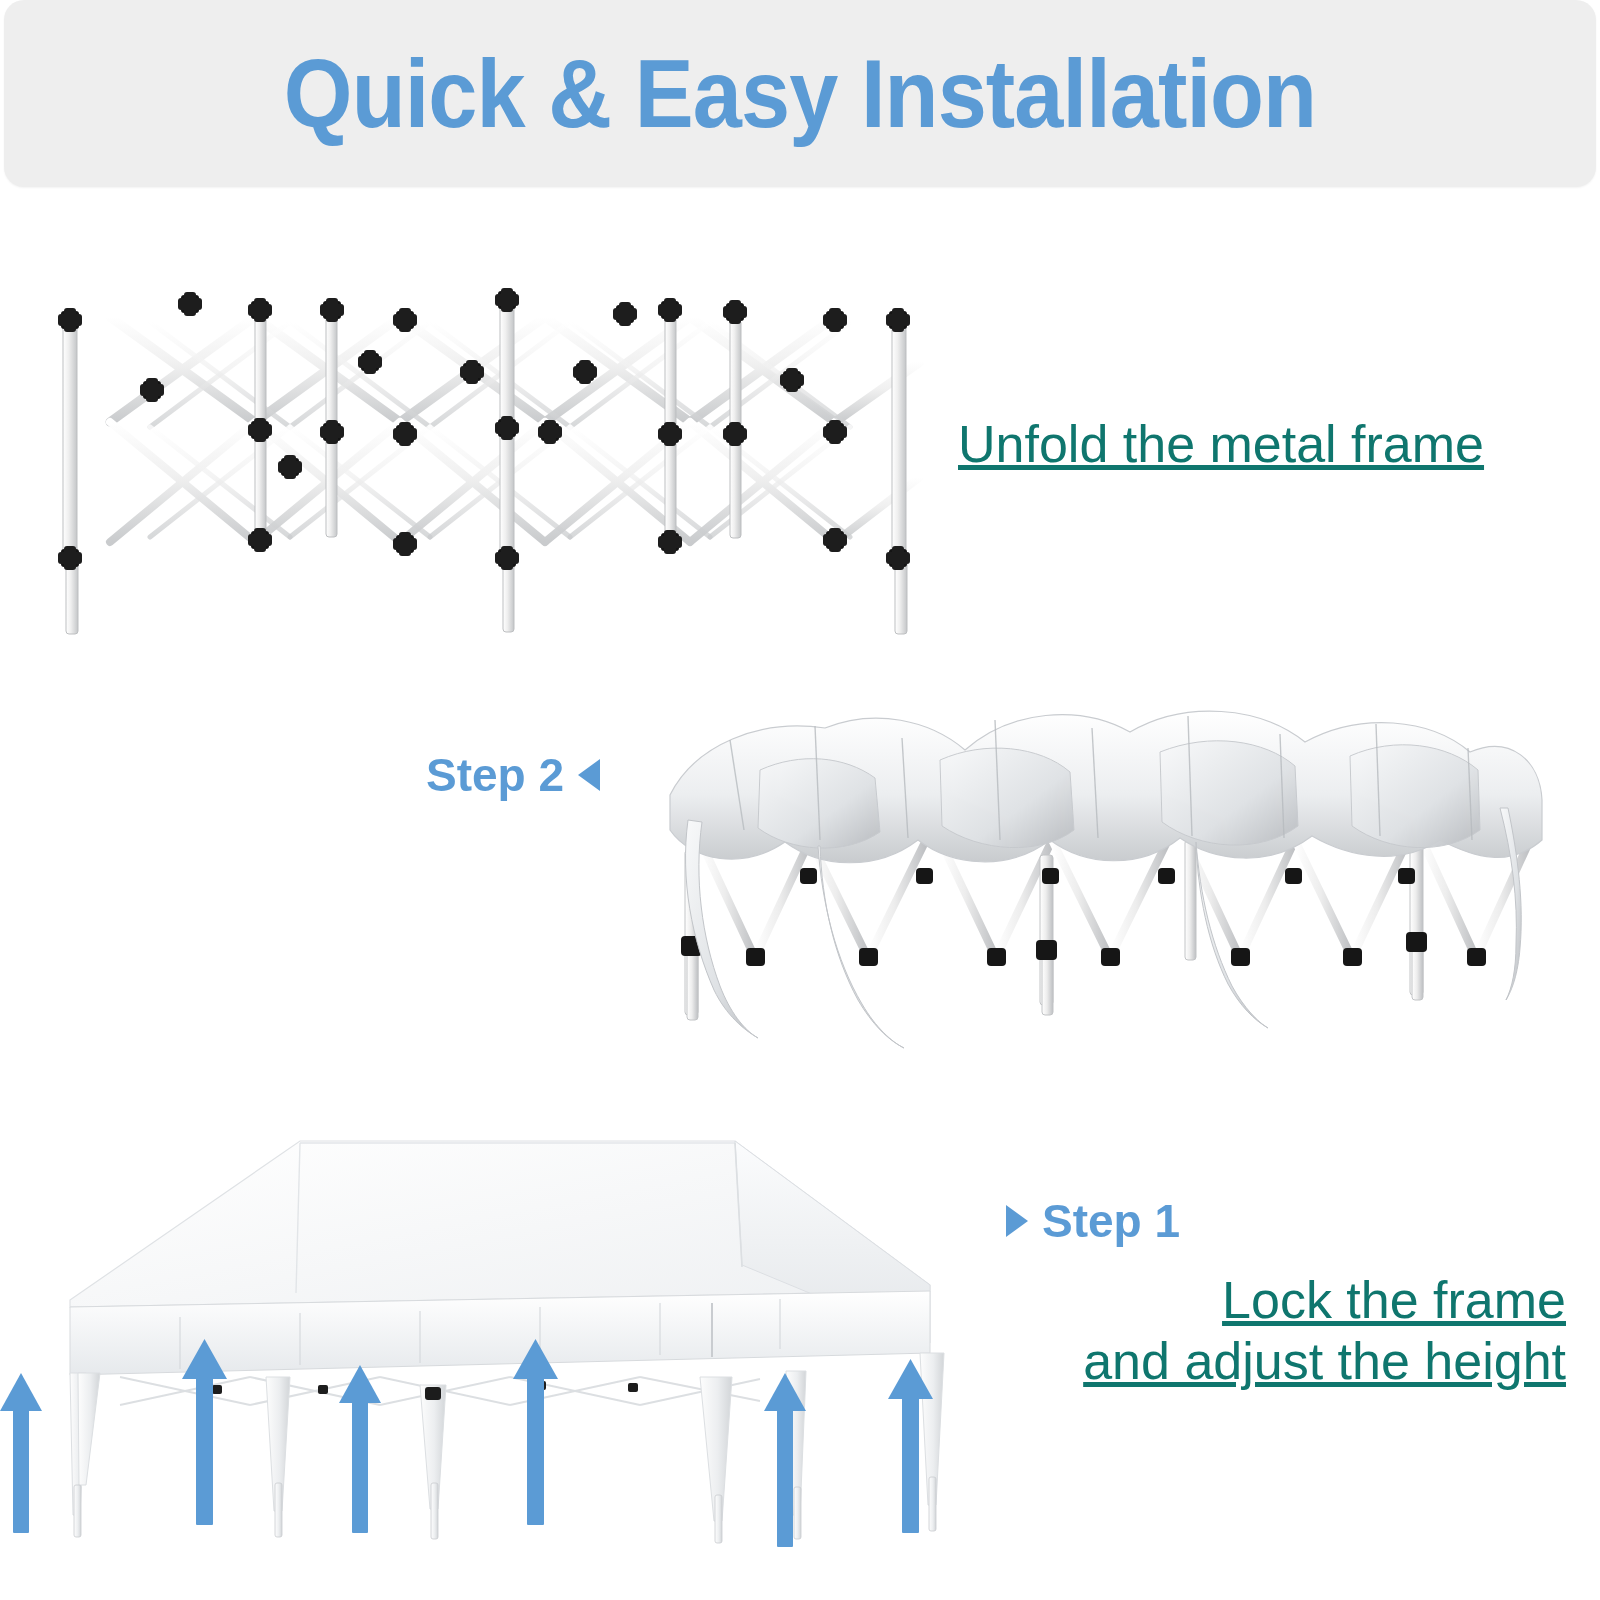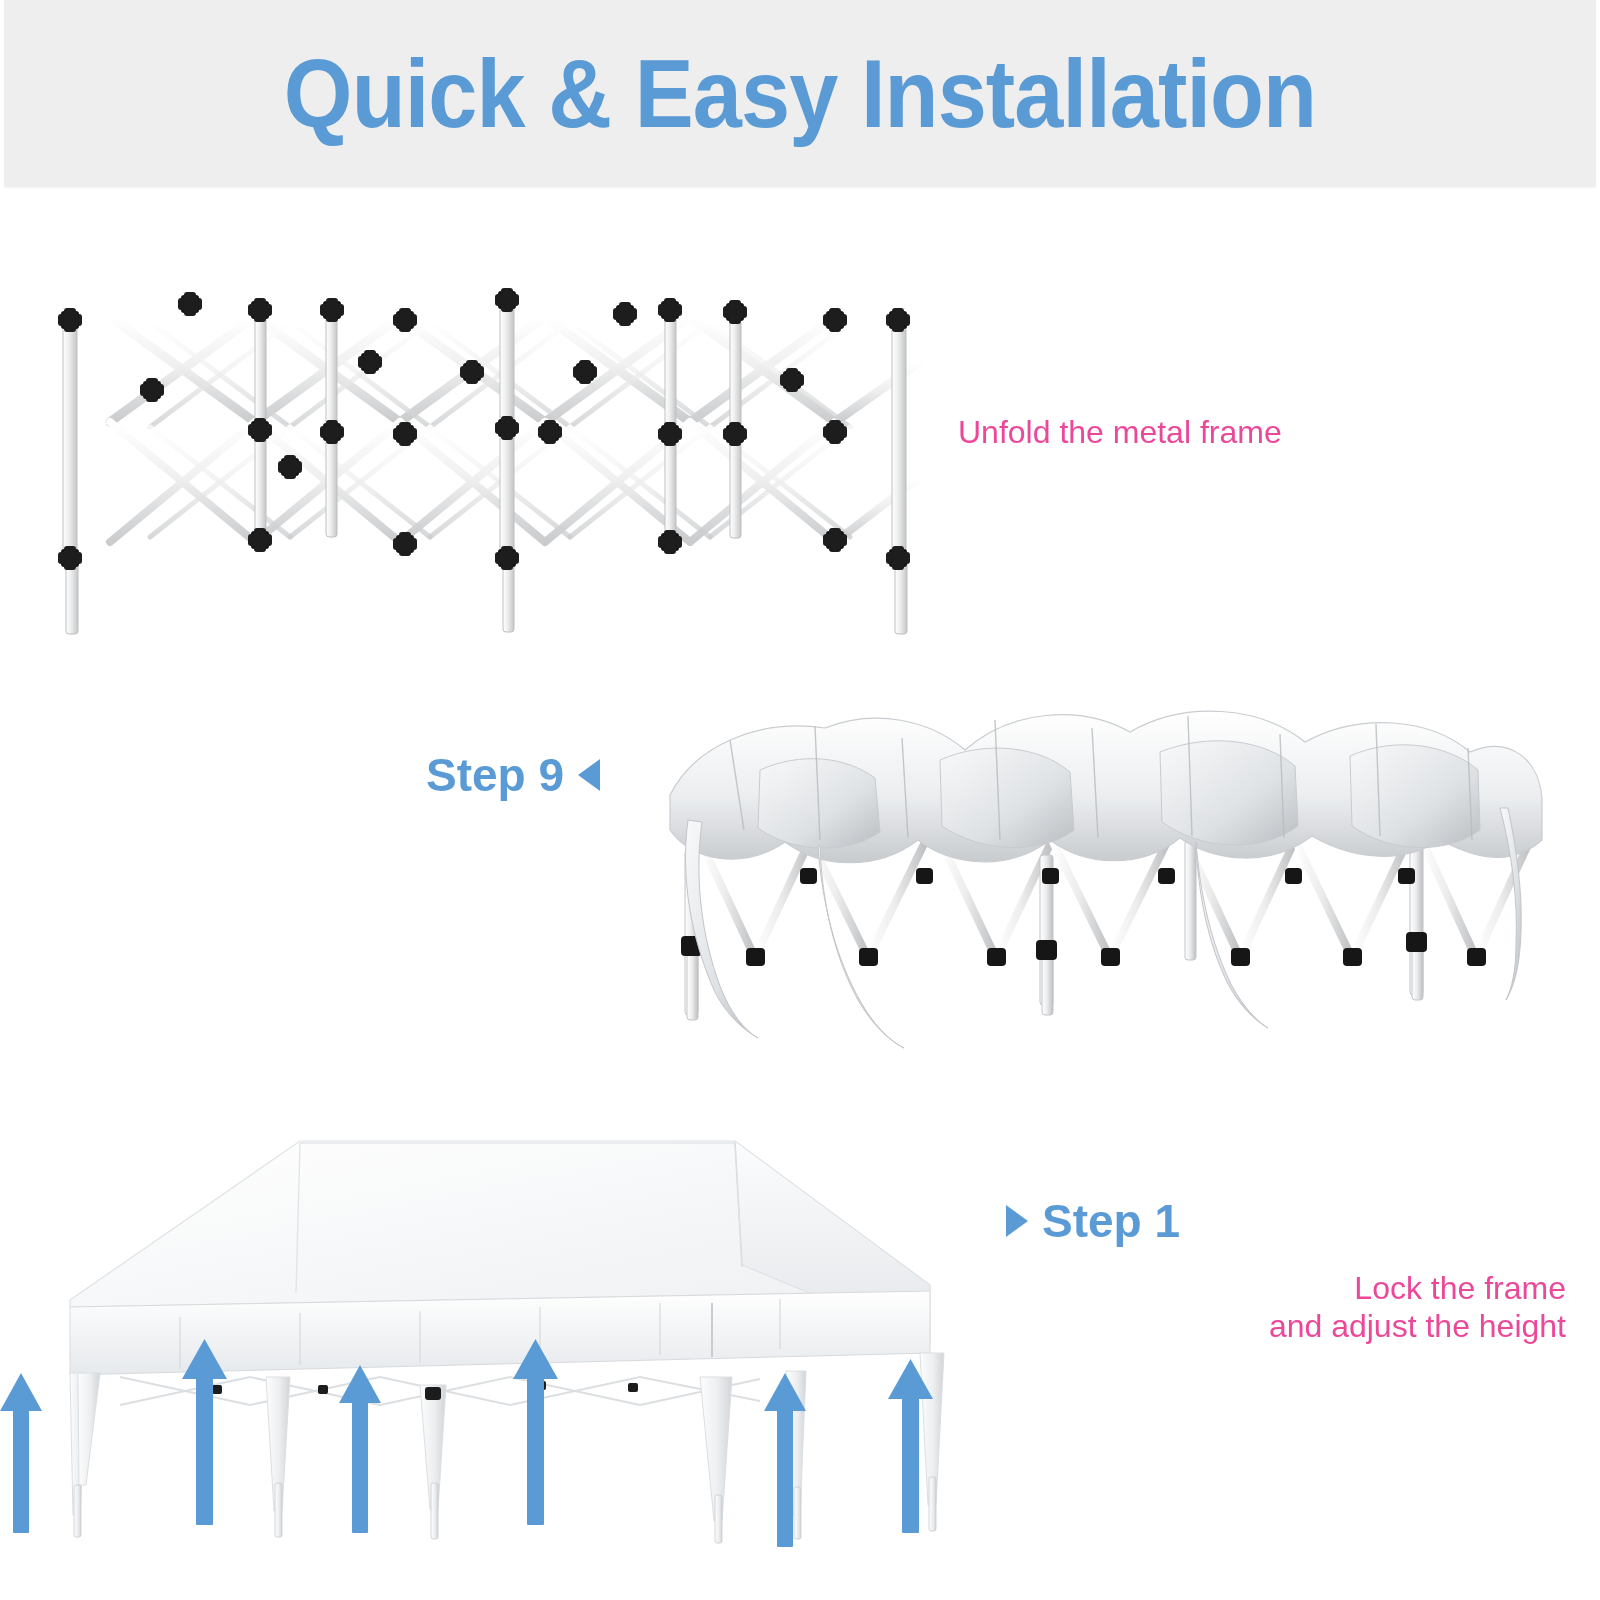--- a/index.html
+++ b/index.html
@@ -16,21 +16,21 @@
   }
 
   
   #header-band {
     position: absolute;
     left: 4px;
     top: 0px;
     width: 1592px;
     height: 187px;
     background: #eeeeee;
-    border-radius: 1px;
+    border-radius: 20px;
     box-shadow: 0 1px 2px rgba(0,0,0,0.05);
   }
   #page-title {
     position: absolute;
     left: 0;
     top: 0;
     width: 100%;
     height: 100%;
     display: flex;
     align-items: center;
@@ -67,25 +67,26 @@
     border-top: 16px solid transparent;
     border-bottom: 16px solid transparent;
     border-left: 22px solid #5b9bd5;
   }
   .tri-left {
     border-top: 16px solid transparent;
     border-bottom: 16px solid transparent;
     border-right: 22px solid #5b9bd5;
   }
   .step-desc {
-    color: #ec4899;
-    font-size: 32px;
+    color: #0f766e;
+    font-size: 52px;
     line-height: 1.18;
     white-space: pre-line;
     font-weight: 400;
+    text-decoration: underline;
   }
   #step1-block { left: 958px; top: 368px; width: 600px; }
   #step1-block .step-desc { margin-top: 46px; }
 
   #step2-block { left: 60px; top: 752px; width: 540px; text-align: left; }
   #step2-block .step-desc { margin-top: 46px; }
 
   #step3-block { left: 1006px; top: 1198px; width: 560px; }
   #step3-block .step-desc { margin-top: 26px; padding-left: 20px; text-align: right; }
 
@@ -227,21 +228,21 @@
     </g>
   </svg>
 </div>
 
 <div class="step-block" id="step1-block">
   <div class="step-desc">Unfold the metal frame</div>
 </div>
 
 <div class="step-block" id="step2-block">
   <div class="step-label right-align">
-    <span>Step 9</span>
+    <span>Step 2</span>
     <span class="tri tri-left"></span>
   </div>
 </div>
 
 <div class="illus" id="canopy-illus">
   <svg viewBox="0 0 910 360" xmlns="http://www.w3.org/2000/svg">
     <defs>
       <linearGradient id="fab" x1="0" y1="0" x2="0" y2="1">
         <stop offset="0%" stop-color="#ffffff"></stop>
         <stop offset="55%" stop-color="#eceef0"></stop>

